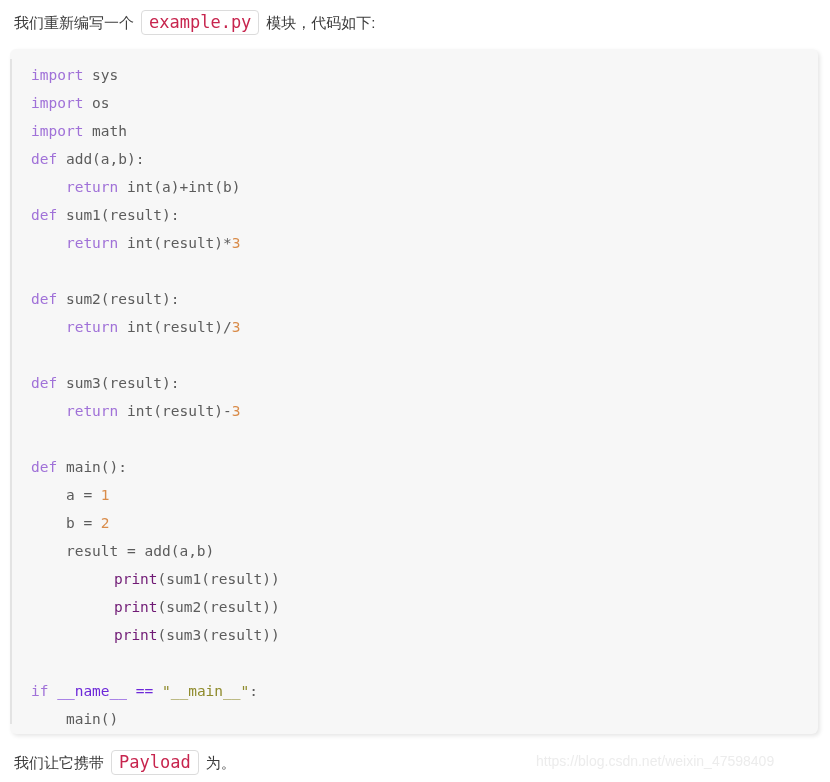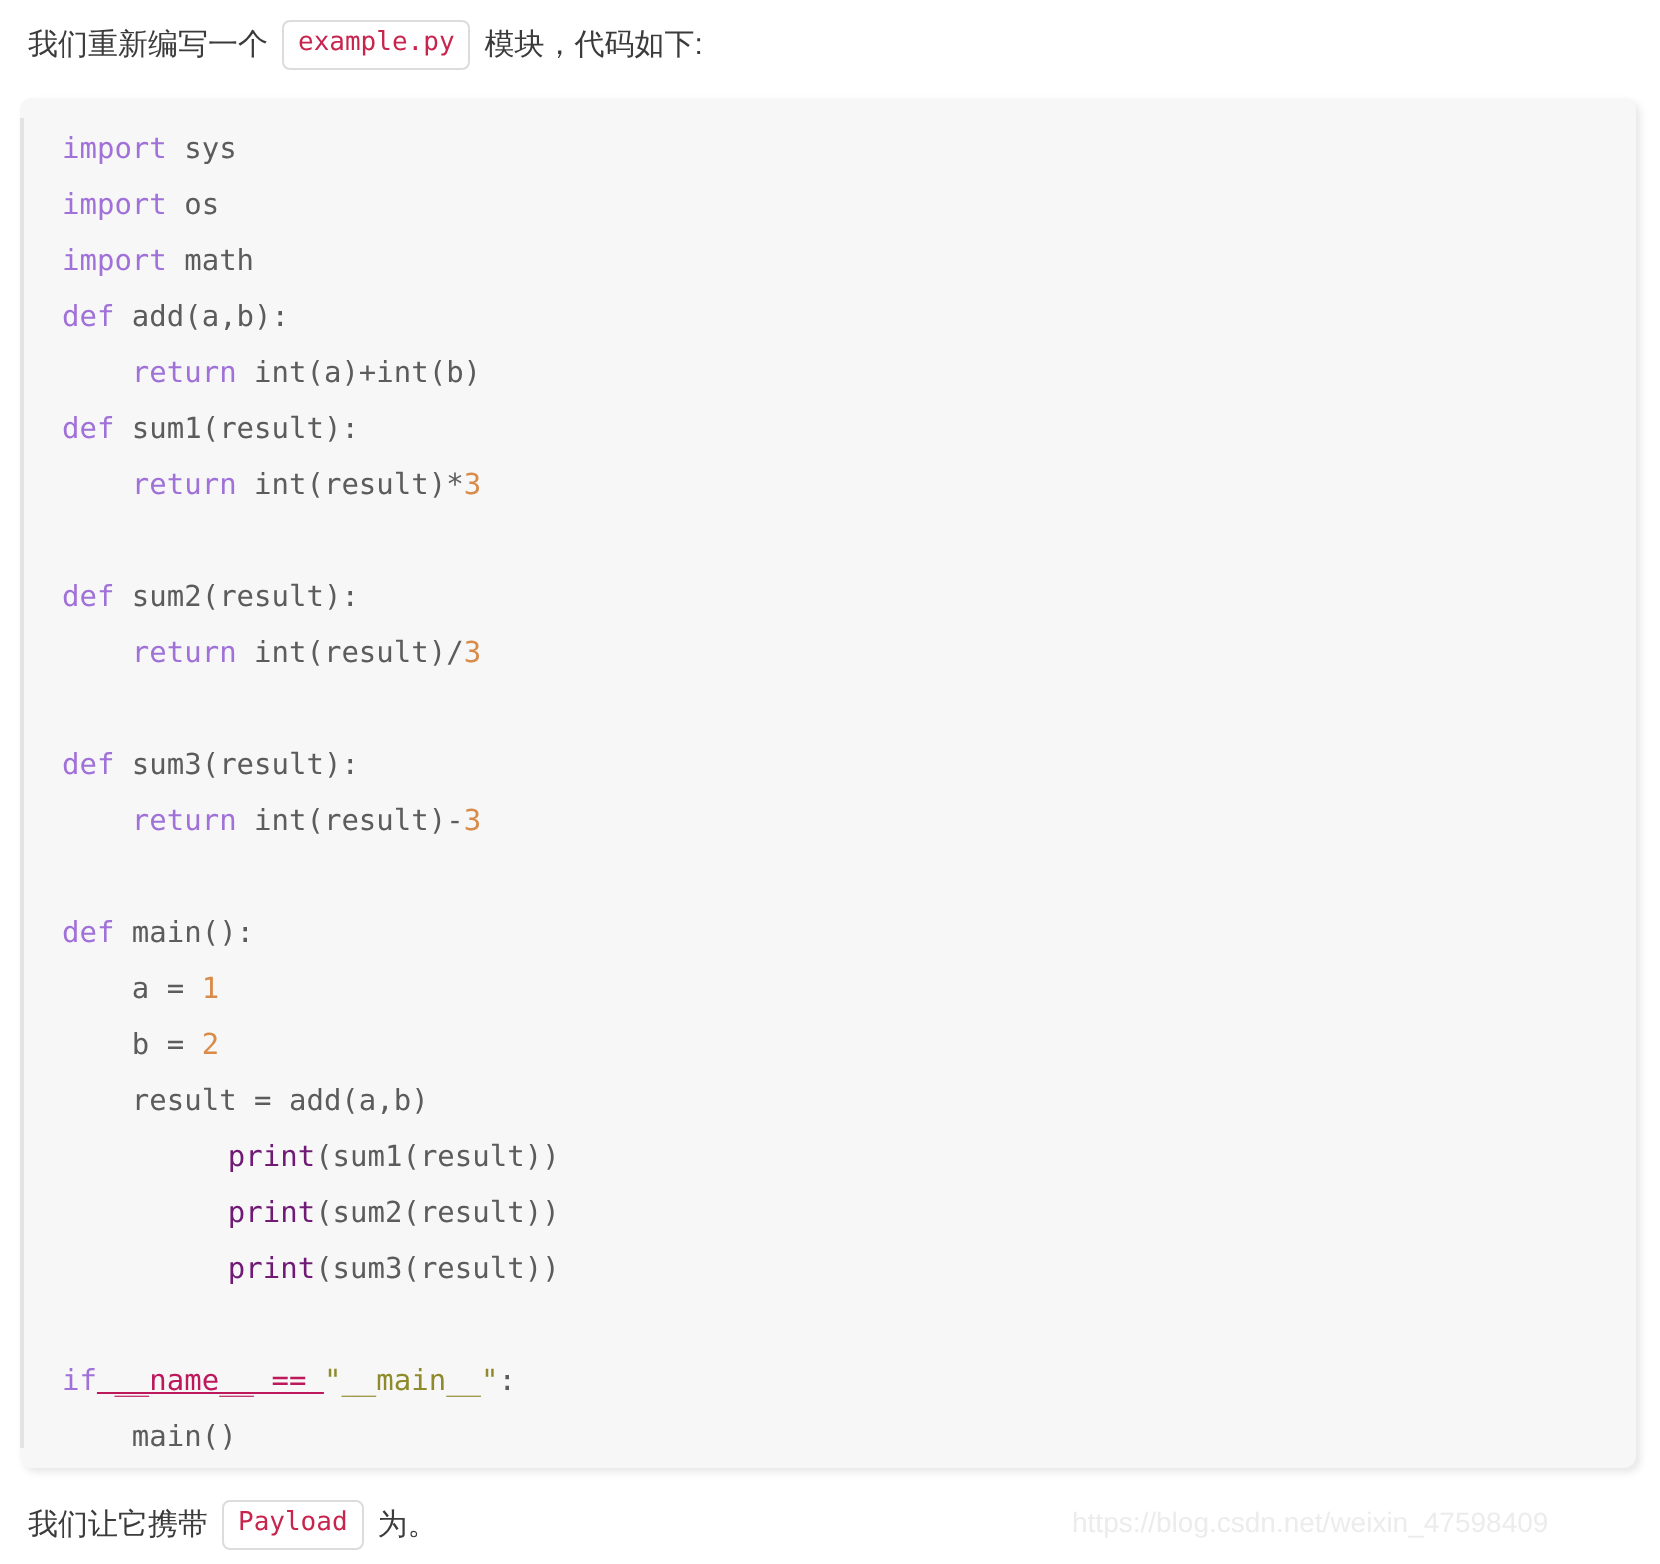--- a/index.html
+++ b/index.html
@@ -32,21 +32,21 @@
 
   .para .txt { display: inline-block; }
 
   .chip {
     display: inline-block;
     border: 1px solid #dcdcdc;
     border-radius: 4px;
     background: #ffffff;
     color: #c7254e;
     font-family: "DejaVu Sans Mono", "Liberation Mono", monospace;
-    font-size: 13px;
+    font-size: 17px;
     line-height: 16px;
     padding: 3px 7px 4px 7px;
     margin: 0 7px;
     vertical-align: middle;
   }
 
   
   .codeblock {
     position: absolute;
     left: 10px;
@@ -82,21 +82,21 @@
   }
   .code .ln { display: block; height: 28px; }
   .code .ln.blank { color: transparent; }
 
   
   .k  { color: #a071d8; }  
   .bi { color: #701a75; margin-left: 48px; }  
   .n  { color: #d98c4a; }  
   .s  { color: #8f8b2c; }  
   .p  { color: #5c5c5c; }  
-  .dn { color: #be185d; text-decoration: underline; }  
+  .dn { color: #6d28d9; }  
 
   
   .watermark {
     position: absolute;
     left: 536px;
     top: 752px;
     font-size: 14px;
     line-height: 18px;
     color: #ececec;
     white-space: nowrap;

